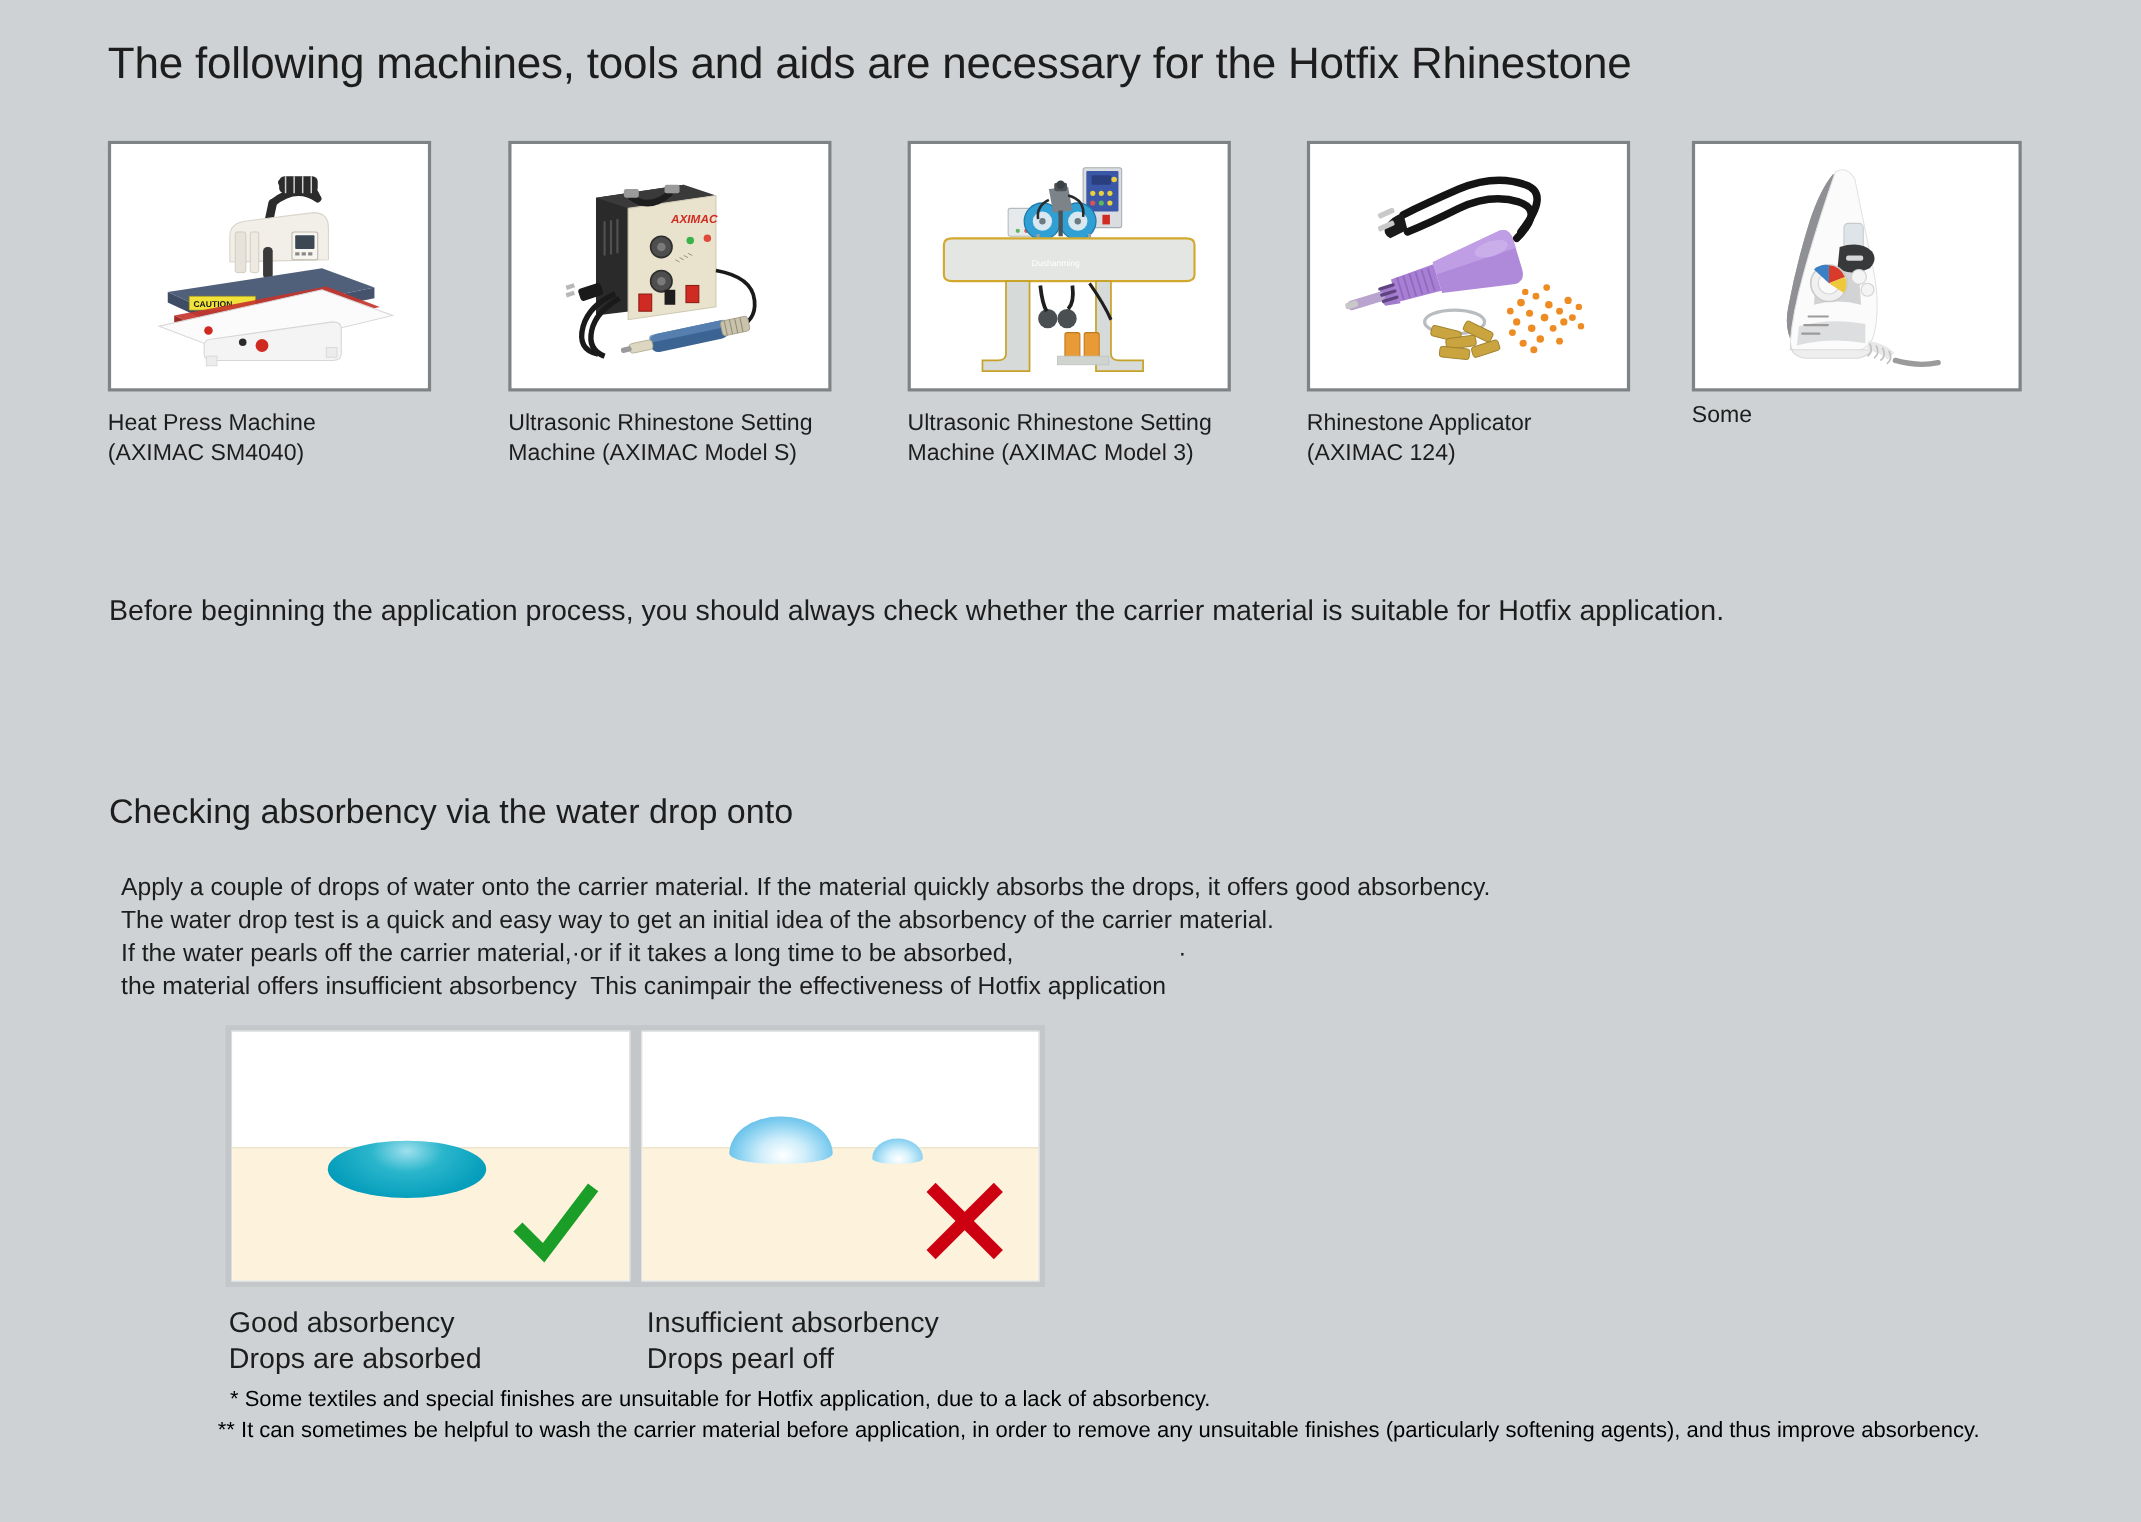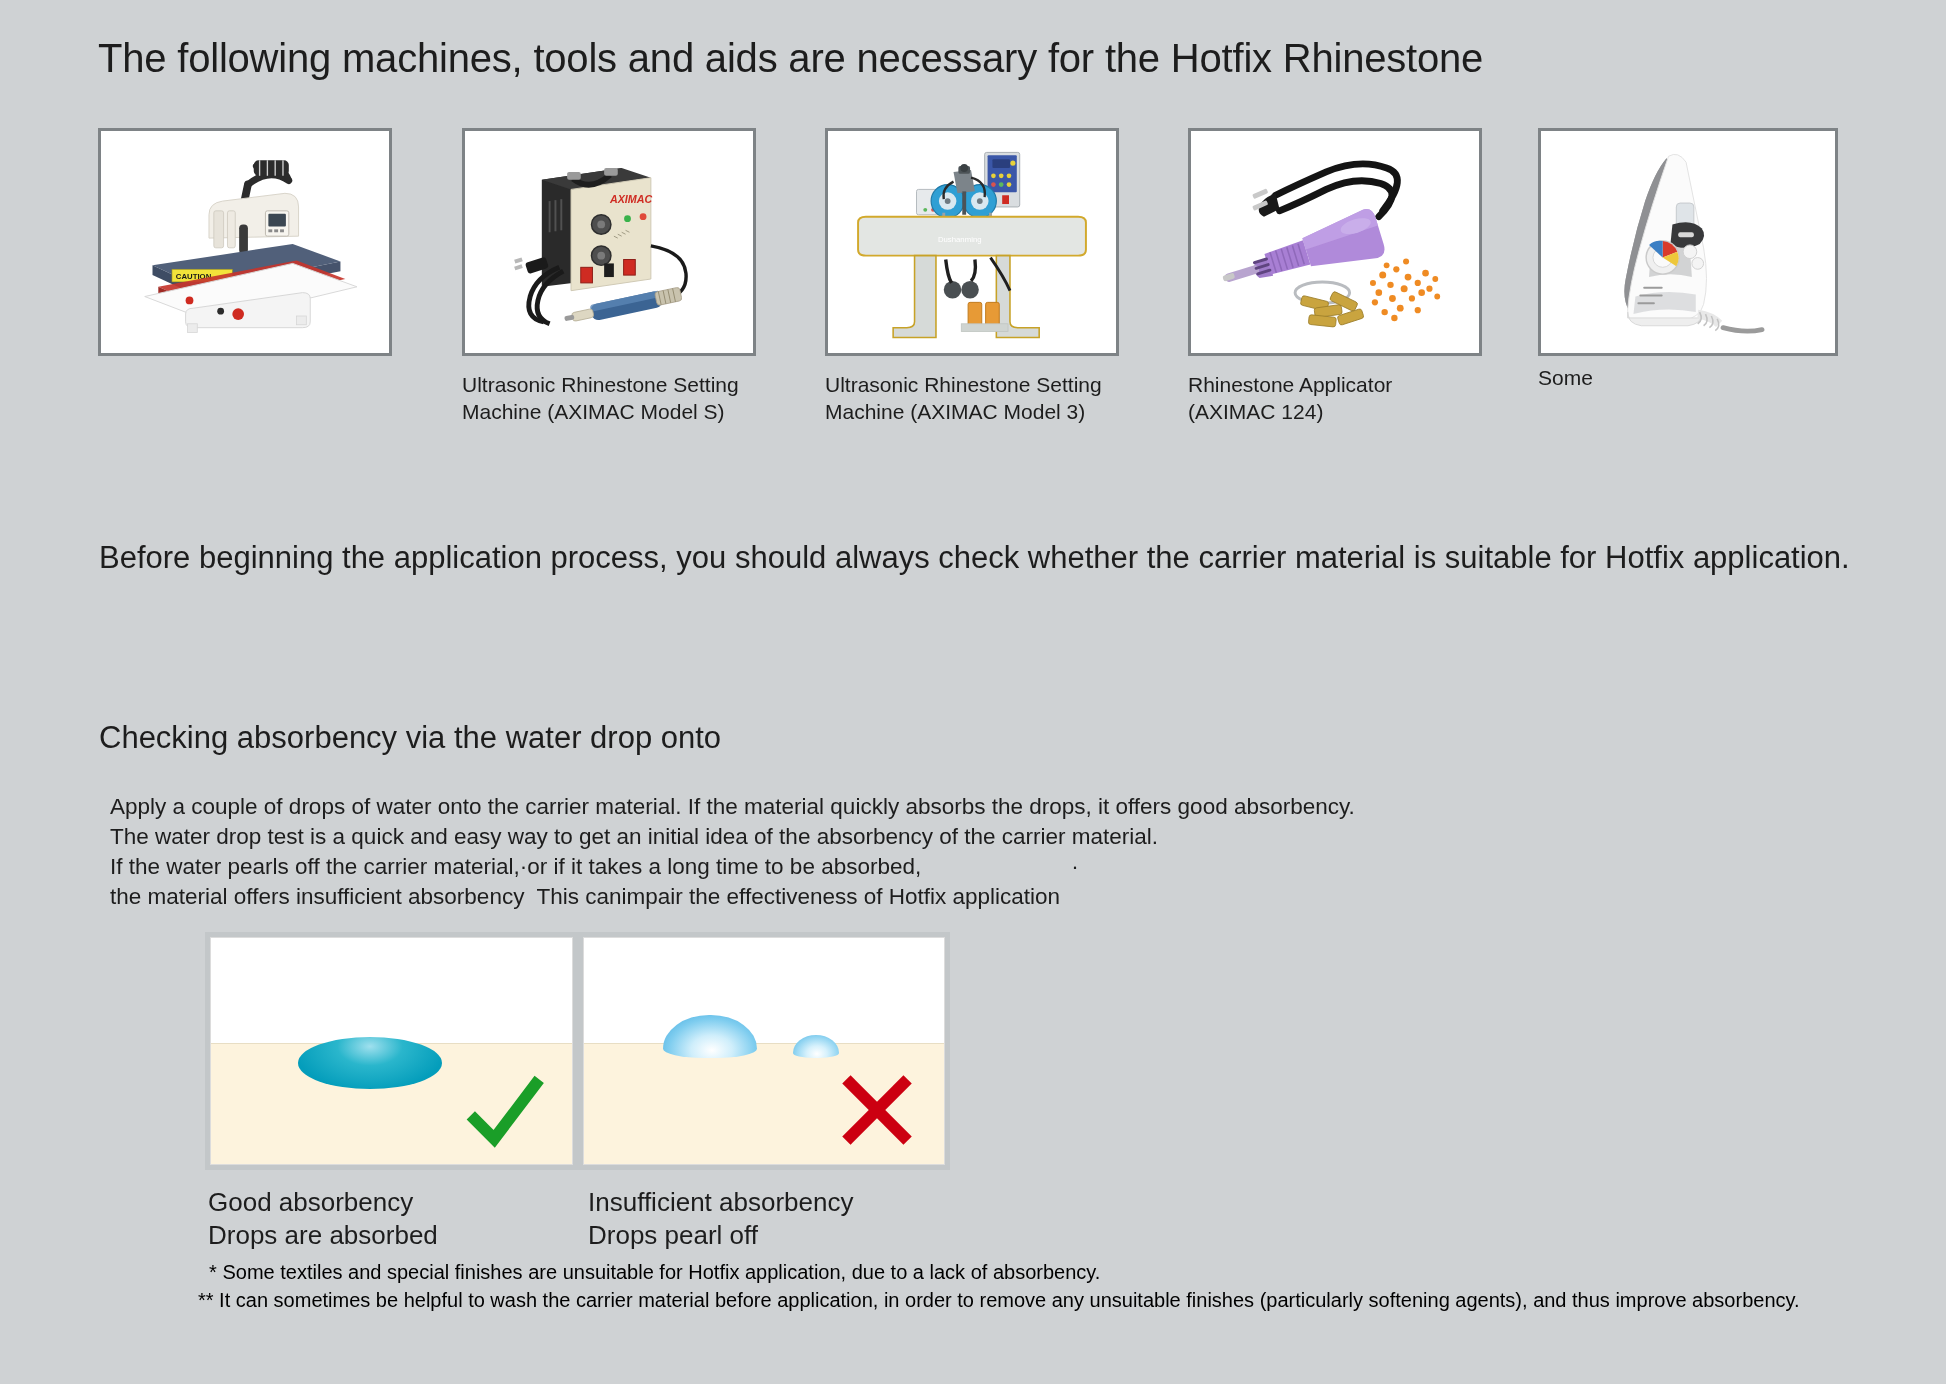--- a/index.html
+++ b/index.html
@@ -69,21 +69,21 @@
   #card-4 .product-frame { width: 300px; }
 
   
   .ill { position:absolute; left:0; top:0; width:100%; height:100%; }
 
   
   #intro-paragraph {
     position: absolute;
     left: 99px;
     top: 540px;
-    font-size: 31px;
+    font-size: 26px;
     color: #1d1d1d;
     white-space: nowrap;
   }
 
   
   #section-heading {
     position: absolute;
     left: 99px;
     top: 720px;
     font-size: 31px;
@@ -248,20 +248,22 @@
 
         <path d="M86 188 q0 -6 8 -6 L206 166 q8 0 8 6 L214 196 q0 6 -8 6 L94 202 q-8 0 -8 -6 Z" fill="#f4f4f4" stroke="#d6d6d6" stroke-width="1"></path>
         <rect x="88" y="198" width="10" height="9" fill="#ececec" stroke="#d6d6d6" stroke-width="0.8"></rect>
         <rect x="200" y="190" width="10" height="9" fill="#ececec" stroke="#d6d6d6" stroke-width="0.8"></rect>
 
         <circle cx="140" cy="188" r="6" fill="#cf2a20"></circle>
         <circle cx="90" cy="174" r="4" fill="#cf2a20"></circle>
         <circle cx="122" cy="185" r="3.5" fill="#2b2b2b"></circle>
       </svg>
     </div>
+    <div class="product-caption">Heat Press Machine
+(AXIMAC SM4040)</div>
   </div>
 
   <div class="product-card" id="card-1">
     <div class="product-frame">
       <svg class="ill" viewBox="0 0 294 228">
         <rect x="0" y="0" width="294" height="228" fill="#ffffff"></rect>
 
         <path d="M78 50 L160 38 L160 150 L78 160 Z" fill="#2a2a2a"></path>
 
         <path d="M78 50 L160 38 L190 48 L108 60 Z" fill="#3a3a3a"></path>

